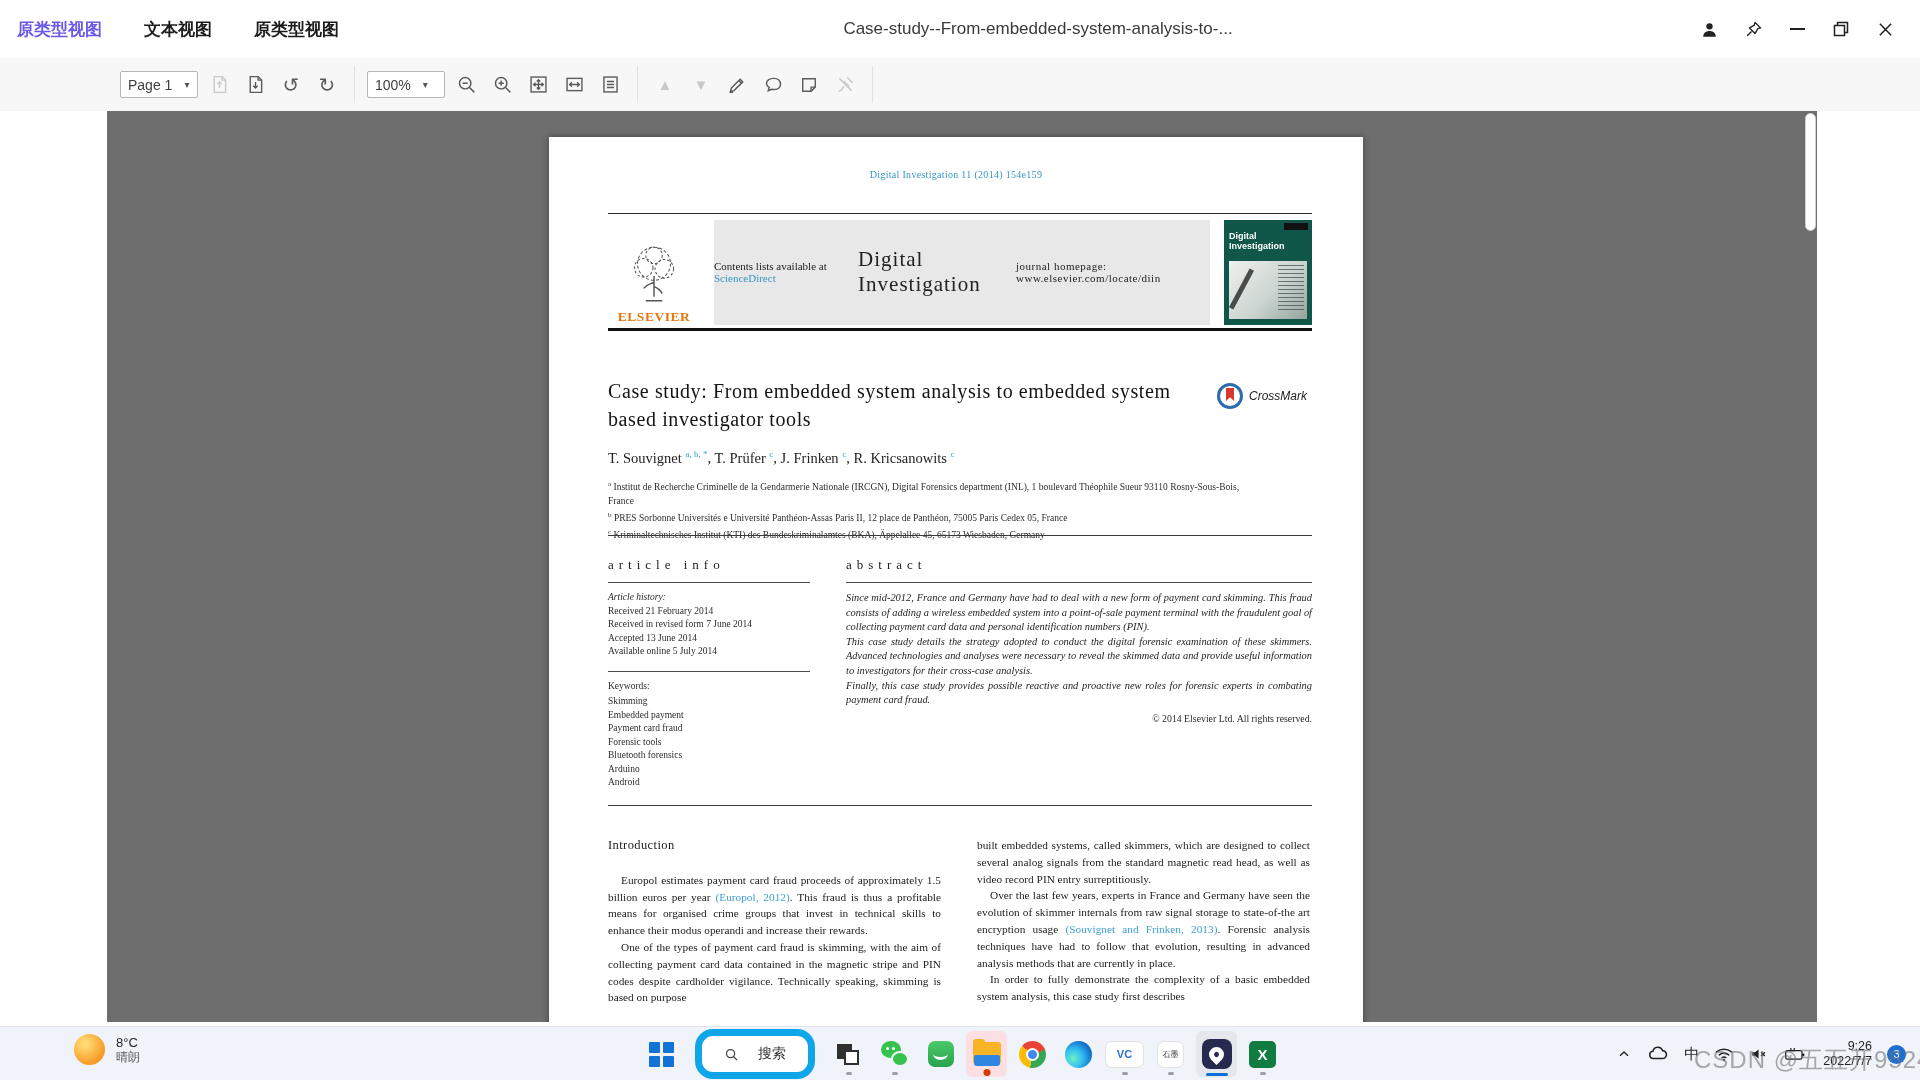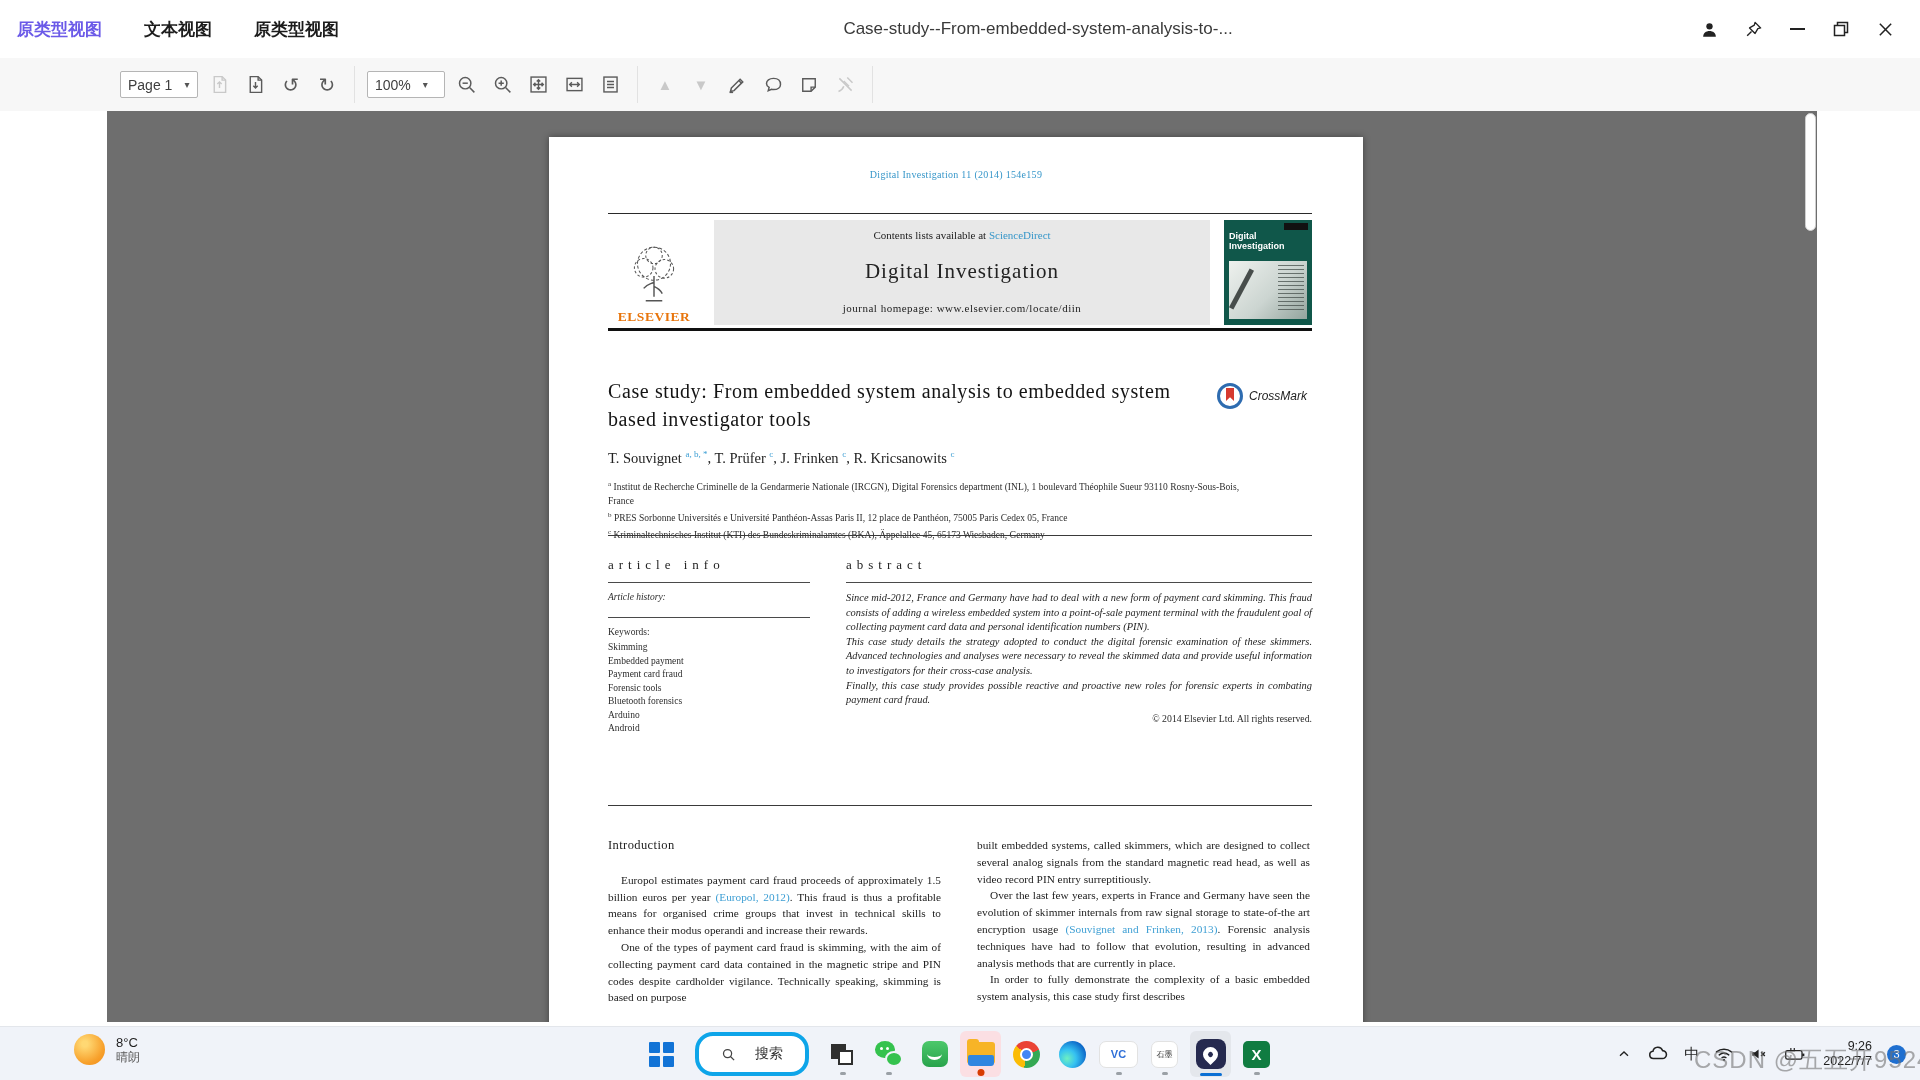--- a/index.html
+++ b/index.html
@@ -30,21 +30,21 @@
   
   .canvas{position:absolute;left:107px;top:111px;width:1710px;height:911px;background:#6e6e6e;overflow:hidden;}
   .scroll-thumb{position:absolute;right:1px;top:2px;width:11px;height:118px;background:#fff;border:1px solid #cfcfcf;border-radius:6px;box-sizing:border-box;}
   .page{position:absolute;left:442px;top:26px;width:814px;height:1250px;background:#fff;box-shadow:0 0 7px rgba(0,0,0,.4);
         font-family:"Liberation Serif","DejaVu Serif",serif;color:#1c1c1c;}
   .jref{position:absolute;top:32px;left:0;right:0;text-align:center;font-size:10px;color:#3696c9;letter-spacing:.3px;}
   .mast-rule-top{position:absolute;left:59px;right:51px;top:76px;height:1px;background:#2a2a2a;}
   .masthead{position:absolute;left:59px;right:51px;top:83px;height:105px;display:flex;}
   .m-left{width:92px;display:flex;flex-direction:column;align-items:center;justify-content:flex-end;}
   .elsevier{color:#e8750c;font-weight:700;font-size:13.5px;letter-spacing:.5px;margin-top:2px;}
-  .m-center{flex:1;margin:0 14px;background:#e8e8e8;display:flex;flex-direction:column;align-items:center;justify-content:space-between;padding:9px 0 11px;}
+  .m-center{flex:1;margin:0 14px;background:#e8e8e8;display:flex;flex-direction:row;align-items:center;justify-content:space-between;padding:9px 0 11px;}
   .contents-line{font-size:11px;color:#222;}
   .contents-line .lnk{color:#3696c9;}
   .jname{font-size:21px;letter-spacing:1px;color:#222;}
   .homepage{font-size:11px;letter-spacing:.5px;color:#222;}
   .cover{width:88px;position:relative;background:#10574a;overflow:hidden;}
   .cover-topbar{position:absolute;top:3px;right:4px;width:24px;height:7px;background:#111;}
   .cover-title{position:absolute;top:11px;left:5px;color:#fff;font-family:"Liberation Sans",sans-serif;font-size:9px;line-height:10px;font-weight:700;}
   .cover-art{position:absolute;left:5px;right:5px;bottom:6px;height:58px;background:linear-gradient(135deg,#eef1ee 0%,#ccd5d1 55%,#93a49d 100%);}
   .cover-art:after{content:"";position:absolute;left:10px;top:6px;width:5px;height:44px;background:#474d4b;transform:rotate(28deg);}
   .cover-lines{position:absolute;right:3px;top:4px;width:26px;height:48px;
@@ -91,21 +91,21 @@
   .wt-cond{font-size:12px;color:#5a5a5a;line-height:14px;}
   .tb-center{position:absolute;left:641px;top:0;height:54px;display:flex;align-items:center;gap:5px;}
   .cell{position:relative;width:41px;height:46px;display:flex;align-items:center;justify-content:center;border-radius:6px;}
   .cell .rdot{position:absolute;bottom:1px;left:50%;transform:translateX(-50%);width:7px;height:7px;border-radius:50%;background:#d83b01;}
   .cell .dot{position:absolute;bottom:2px;left:50%;transform:translateX(-50%);width:6px;height:3px;border-radius:2px;background:#9aa0a6;}
   .cell .bluebar{position:absolute;bottom:1px;left:50%;transform:translateX(-50%);width:22px;height:3px;border-radius:2px;background:#0b6fd4;}
   .cell.hl-pink{background:#fbdfe3;}
   .cell.hl-gray{background:#e4e7ec;}
   .start-grid{width:25px;height:25px;display:grid;grid-template-columns:11px 11px;grid-template-rows:11px 11px;gap:3px;}
   .start-grid b{background:#1273d6;border-radius:1px;}
-  .search-pill{height:36px;width:106px;border-radius:18px;background:#fff;border:4px solid #0ea5e9;display:flex;align-items:center;justify-content:center;gap:19px;color:#333;font-size:14px;margin:0 8px;}
+  .search-pill{height:36px;width:106px;border-radius:18px;background:#fff;border:7px solid #0ea5e9;display:flex;align-items:center;justify-content:center;gap:19px;color:#333;font-size:14px;margin:0 8px;}
   .tv-back{width:15px;height:15px;background:#2f2f2f;position:absolute;left:9px;top:13px;}
   .tv-front{width:15px;height:15px;background:#fff;border:2px solid #2f2f2f;position:absolute;left:16px;top:19px;box-sizing:border-box;}
   .wechat{position:relative;width:28px;height:26px;}
   .wc-big{position:absolute;left:0;top:0;width:20px;height:17px;background:#35c24e;border-radius:50% 50% 48% 48%;}
   .wc-big i{position:absolute;top:6px;width:3px;height:3px;border-radius:50%;background:#fff;}
   .wc-big i.e1{left:5px;} .wc-big i.e2{left:11px;}
   .wc-small{position:absolute;right:0;bottom:0;width:14px;height:12px;background:#35c24e;border:2px solid #f0f3f9;border-radius:50%;}
   .bag{width:26px;height:26px;border-radius:7px;background:linear-gradient(180deg,#4cc86b,#28a34c);position:relative;}
   .bag:after{content:"";position:absolute;left:5px;top:7px;width:15px;height:9px;border:3px solid #fff;border-top:none;border-left:none;border-right:none;border-radius:0 0 50% 50%;}
   .folder{position:relative;width:28px;height:24px;}
@@ -316,20 +316,26 @@
           <div class="affil"><sup>b</sup><span> PRES Sorbonne Universités e Université Panthéon-Assas Paris II, 12 place de Panthéon, 75005 Paris Cedex 05, France</span></div>
           <div class="affil"><sup>c</sup><span> Kriminaltechnisches Institut (KTI) des Bundeskriminalamtes (BKA), Äppelallee 45, 65173 Wiesbaden, Germany</span></div>
         </div>
 
       <div class="rule rule-1"></div>
 
       <div class="ainfo">
         <div class="colhead">article info</div>
         <div class="colrule"></div>
         <div class="small hist-label">Article history:</div>
+        <div class="small">
+            <div>Received 21 February 2014</div>
+            <div>Received in revised form 7 June 2014</div>
+            <div>Accepted 13 June 2014</div>
+            <div>Available online 5 July 2014</div>
+          </div>
         <div class="colrule" style="margin-top:12px"></div>
         <div class="small">Keywords:</div>
         <div class="small kw-block">
             <div>Skimming</div>
             <div>Embedded payment</div>
             <div>Payment card fraud</div>
             <div>Forensic tools</div>
             <div>Bluetooth forensics</div>
             <div>Arduino</div>
             <div>Android</div>

